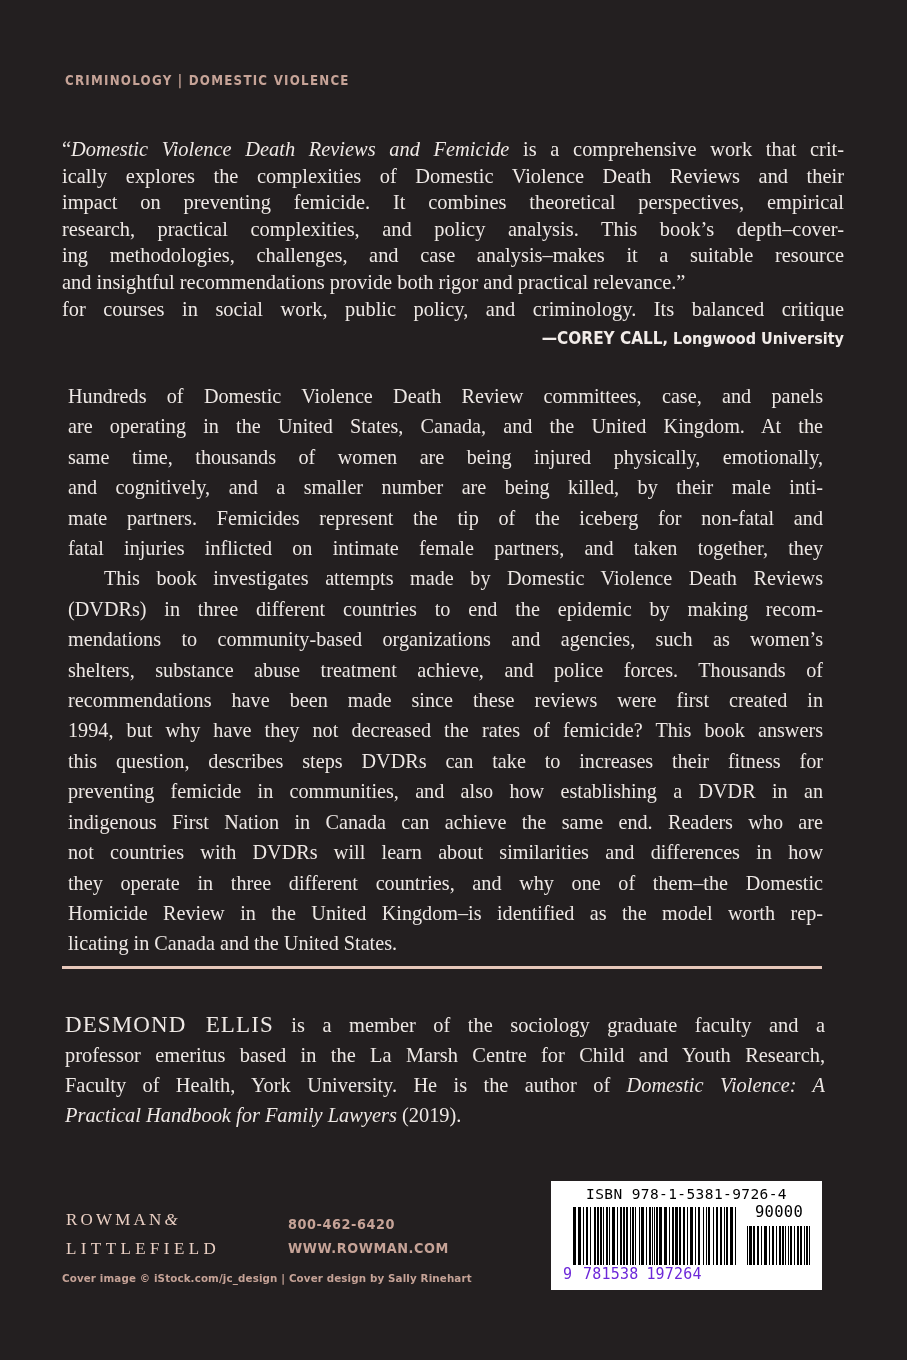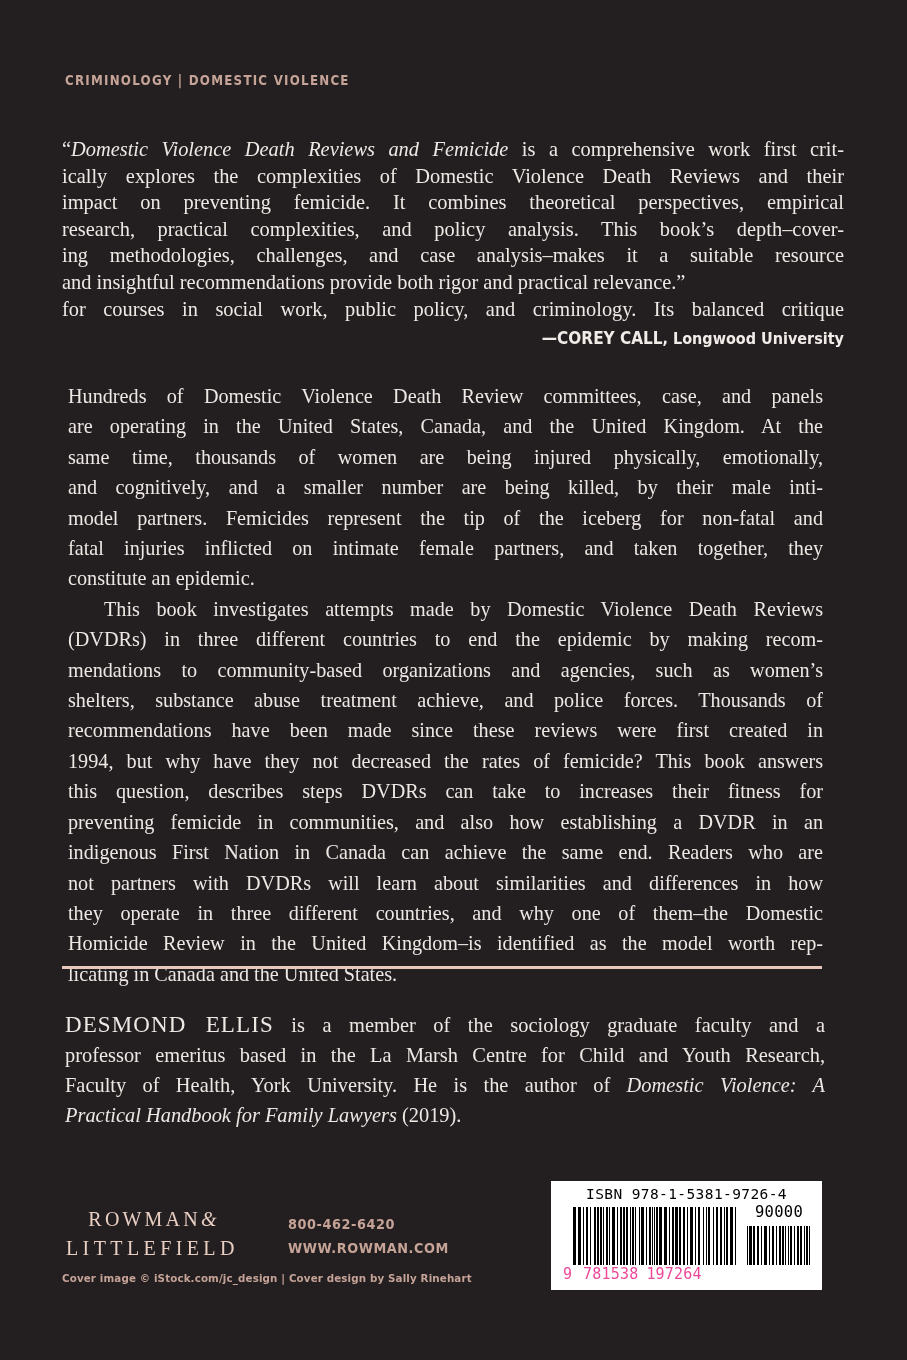--- a/index.html
+++ b/index.html
@@ -139,24 +139,23 @@
   .bio .ital {
     font-style: italic;
   }
   
   .publisher {
     position: absolute;
     left: 66px;
     top: 1205px;
     font-family: "Liberation Serif", serif;
     color: #e9cec2;
-    font-size: 20px;
+    font-size: 17px;
     letter-spacing: 3.2px;
     line-height: 29px;
-    text-align: center;
   }
   .publisher .line2 {
     display: block;
     letter-spacing: 4.4px;
   }
   .publisher .amp {
     font-style: italic;
     letter-spacing: 0;
   }
   .contact {
@@ -245,75 +244,74 @@
     color: #000;
     letter-spacing: 0.3px;
   }
   .ean-digits {
     position: absolute;
     left: 12px;
     top: 84px;
     width: 178px;
     font-family: "DejaVu Sans Mono", monospace;
     font-size: 15px;
-    color: #ec4899;
+    color: #6d28d9;
     letter-spacing: 0.2px;
     white-space: nowrap;
   }
   .ean-digits .grp {
     display: inline-block;
   }
   .ean-digits .g0 { width: 16px; }
   .ean-digits .g1 { margin-left: 4px; }
   .ean-digits .g2 { margin-left: 8px; }
 </style>
 </head>
 <body>
 
 <div class="cover">
 
   <div class="kicker">CRIMINOLOGY | DOMESTIC VIOLENCE</div>
 
   <div class="blurb">
     <span class="blurb-line">
-      <span>“</span><span class="title-italic">Domestic Violence Death Reviews and Femicide</span><span> is a comprehensive work first crit-</span>
+      <span>“</span><span class="title-italic">Domestic Violence Death Reviews and Femicide</span><span> is a comprehensive work that crit-</span>
     </span>
     <span class="blurb-line"><span>ically explores the complexities of Domestic Violence Death Reviews and their</span></span>
     <span class="blurb-line"><span>impact on preventing femicide. It combines theoretical perspectives, empirical</span></span>
     <span class="blurb-line"><span>research, practical complexities, and policy analysis. This book’s depth–cover-</span></span>
     <span class="blurb-line"><span>ing methodologies, challenges, and case analysis–makes it a suitable resource</span></span>
     <span class="blurb-line last"><span>and insightful recommendations provide both rigor and practical relevance.”</span></span>
     <span class="blurb-line"><span>for courses in social work, public policy, and criminology. Its balanced critique</span></span>
   </div>
 
   <div class="attribution">
     <span>—</span><span class="small-caps">COREY CALL</span><span class="inst">, Longwood University</span>
   </div>
 
   <div class="body-copy">
     <p>
       <span class="ln">Hundreds of Domestic Violence Death Review committees, case, and panels</span>
       <span class="ln">are operating in the United States, Canada, and the United Kingdom. At the</span>
       <span class="ln">same time, thousands of women are being injured physically, emotionally,</span>
       <span class="ln">and cognitively, and a smaller number are being killed, by their male inti-</span>
-      <span class="ln">model partners. Femicides represent the tip of the iceberg for non-fatal and</span>
+      <span class="ln">mate partners. Femicides represent the tip of the iceberg for non-fatal and</span>
       <span class="ln">fatal injuries inflicted on intimate female partners, and taken together, they</span>
-      <span class="ln flush">constitute an epidemic.</span>
     </p>
     <p>
       <span class="ln"><span class="indent"></span><span>This book investigates attempts made by Domestic Violence Death Reviews</span></span>
       <span class="ln">(DVDRs) in three different countries to end the epidemic by making recom-</span>
       <span class="ln">mendations to community-based organizations and agencies, such as women’s</span>
       <span class="ln">shelters, substance abuse treatment achieve, and police forces. Thousands of</span>
       <span class="ln">recommendations have been made since these reviews were first created in</span>
       <span class="ln">1994, but why have they not decreased the rates of femicide? This book answers</span>
       <span class="ln">this question, describes steps DVDRs can take to increases their fitness for</span>
       <span class="ln">preventing femicide in communities, and also how establishing a DVDR in an</span>
       <span class="ln">indigenous First Nation in Canada can achieve the same end. Readers who are</span>
-      <span class="ln">not partners with DVDRs will learn about similarities and differences in how</span>
+      <span class="ln">not countries with DVDRs will learn about similarities and differences in how</span>
       <span class="ln">they operate in three different countries, and why one of them–the Domestic</span>
       <span class="ln">Homicide Review in the United Kingdom–is identified as the model worth rep-</span>
       <span class="ln flush">licating in Canada and the United States.</span>
     </p>
   </div>
 
   <div class="divider"></div>
 
   <div class="bio">
     <span class="ln"><span class="author-name">DESMOND  ELLIS</span><span> is a member of the sociology graduate faculty and a</span></span>

